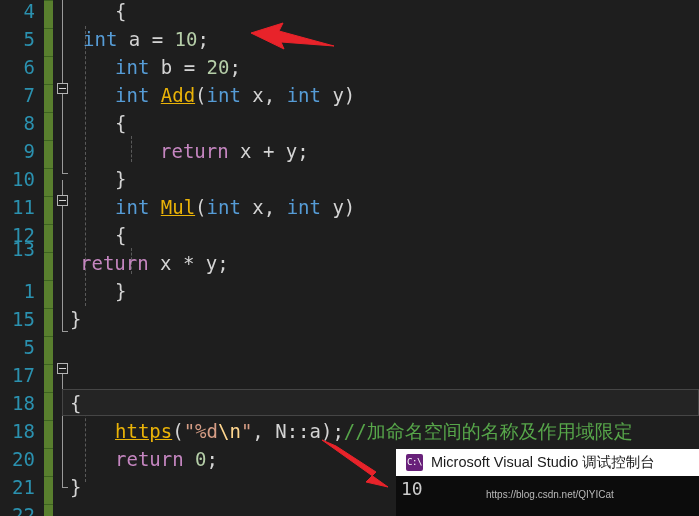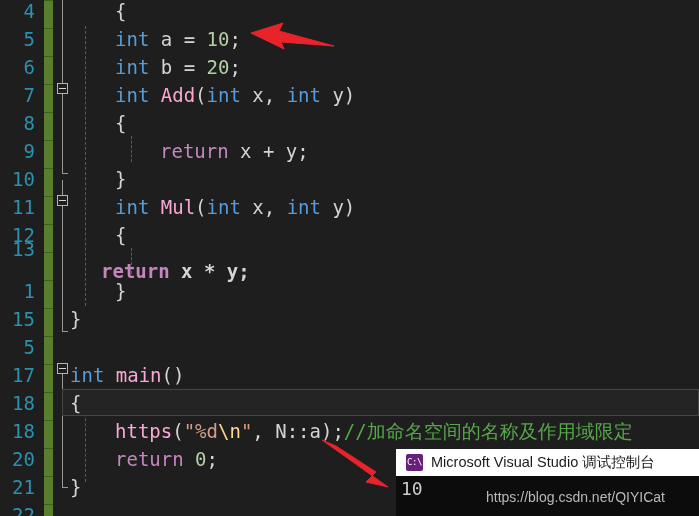--- a/index.html
+++ b/index.html
@@ -118,21 +118,21 @@
     left: 0;
     height: 28px;
     line-height: 28px;
     white-space: pre;
     font-family: "DejaVu Sans Mono", monospace;
     font-size: 19px;
   }
   .tok { white-space: pre; }
   .kw     { color: #569cd6; }   
   .ctl    { color: #c586c0; }   
-  .fn     { color: #f9a8d4; }   
+  .fn     { color: #eab308; text-decoration: underline; }   
   .num    { color: #b5cea8; }   
   .plain  { color: #d4d4d4; }   
   .str    { color: #d69d85; }   
   .esc    { color: #ffd68f; }   
   .cmt    { color: #57a64a; }
 
   
   .current-line {
     position: absolute;
     left: 62px;
@@ -203,21 +203,21 @@
     line-height: 24px;
   }
 
   
   .watermark {
     position: absolute;
     left: 486px;
     top: 489px;
     color: #b9b9b9;
     font-family: "Liberation Sans", sans-serif;
-    font-size: 14px;
+    font-size: 10px;
     white-space: nowrap;
   }
 </style>
 </head>
 <body>
 
 <div id="editor">
 
   <div class="gutter-numbers">
       <div class="lineno" style="top: -3px;">4</div>
@@ -276,33 +276,32 @@
 
   <div class="indent-guide" style="left:85px;top:26px;height:280px;"></div>
   <div class="indent-guide" style="left:85px;top:398px;height:84px;"></div>
   <div class="indent-guide" style="left:131px;top:136px;height:26px;"></div>
   <div class="indent-guide" style="left:131px;top:248px;height:26px;"></div>
 
   <div class="current-line" style="top: 389px; width: 637px;"></div>
 
   <div class="code">
       <div class="line" style="top: -3px; padding-left: 115px;"><span class="tok plain">{</span></div>
-      <div class="line" style="top: 25px; padding-left: 115px;"><span class="tok kw">int</span><span class="tok plain"> a = </span><span class="tok num">10</span><span class="tok plain">;</span></div>
+      <div class="line" style="top: 25px; padding-left: 83px;"><span class="tok kw">int</span><span class="tok plain"> a = </span><span class="tok num">10</span><span class="tok plain">;</span></div>
       <div class="line" style="top: 53px; padding-left: 115px;"><span class="tok kw">int</span><span class="tok plain"> b = </span><span class="tok num">20</span><span class="tok plain">;</span></div>
       <div class="line" style="top: 81px; padding-left: 115px;"><span class="tok kw">int</span><span class="tok plain"> </span><span class="tok fn">Add</span><span class="tok plain">(</span><span class="tok kw">int</span><span class="tok plain"> x, </span><span class="tok kw">int</span><span class="tok plain"> y)</span></div>
       <div class="line" style="top: 109px; padding-left: 115px;"><span class="tok plain">{</span></div>
       <div class="line" style="top: 137px; padding-left: 160px;"><span class="tok ctl">return</span><span class="tok plain"> x + y;</span></div>
       <div class="line" style="top: 165px; padding-left: 115px;"><span class="tok plain">}</span></div>
       <div class="line" style="top: 193px; padding-left: 115px;"><span class="tok kw">int</span><span class="tok plain"> </span><span class="tok fn">Mul</span><span class="tok plain">(</span><span class="tok kw">int</span><span class="tok plain"> x, </span><span class="tok kw">int</span><span class="tok plain"> y)</span></div>
       <div class="line" style="top: 221px; padding-left: 115px;"><span class="tok plain">{</span></div>
-      <div class="line" style="top: 257px; padding-left: 101px; font-weight: bold;"><span class="tok ctl">return</span><span class="tok plain"> x * y;</span></div>
+      <div class="line" style="top: 249px; padding-left: 80px;"><span class="tok ctl">return</span><span class="tok plain"> x * y;</span></div>
       <div class="line" style="top: 277px; padding-left: 115px;"><span class="tok plain">}</span></div>
       <div class="line" style="top: 305px; padding-left: 70px;"><span class="tok plain">}</span></div>
       <div class="line" style="top: 333px; padding-left: 70px;"></div>
-      <div class="line" style="top: 361px; padding-left: 70px;"><span class="tok kw">int</span><span class="tok plain"> </span><span class="tok fn">main</span><span class="tok plain">()</span></div>
       <div class="line" style="top: 389px; padding-left: 70px;"><span class="tok plain">{</span></div>
       <div class="line" style="top: 417px; padding-left: 115px;"><span class="tok fn">https</span><span class="tok plain">(</span><span class="tok str">"%d</span><span class="tok esc">\n</span><span class="tok str">"</span><span class="tok plain">, N::a);</span><span class="tok cmt">//加命名空间的名称及作用域限定</span></div>
       <div class="line" style="top: 445px; padding-left: 115px;"><span class="tok ctl">return</span><span class="tok plain"> </span><span class="tok num">0</span><span class="tok plain">;</span></div>
       <div class="line" style="top: 473px; padding-left: 70px;"><span class="tok plain">}</span></div>
       <div class="line" style="top: 501px; padding-left: 70px;"></div>
     </div>
 
   <svg class="arrow-svg" viewBox="0 0 699 516">
     <g>
       <polygon points="251,33 283,23 279,31 334,46 281,42 284,49" fill="#e8232a" stroke="#e8232a" stroke-width="1" stroke-linejoin="round"></polygon>

